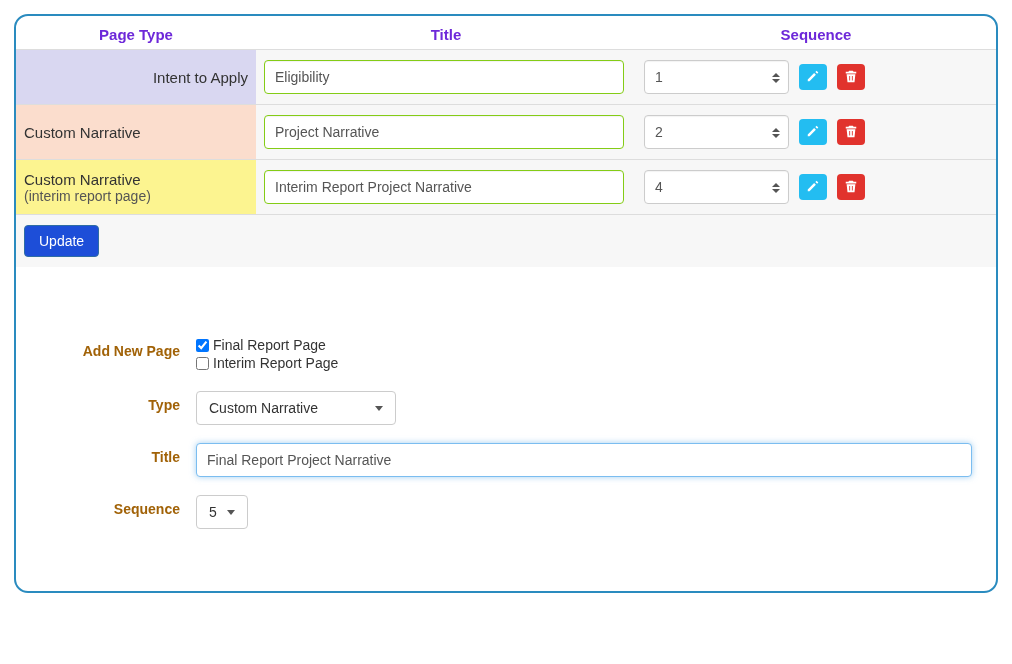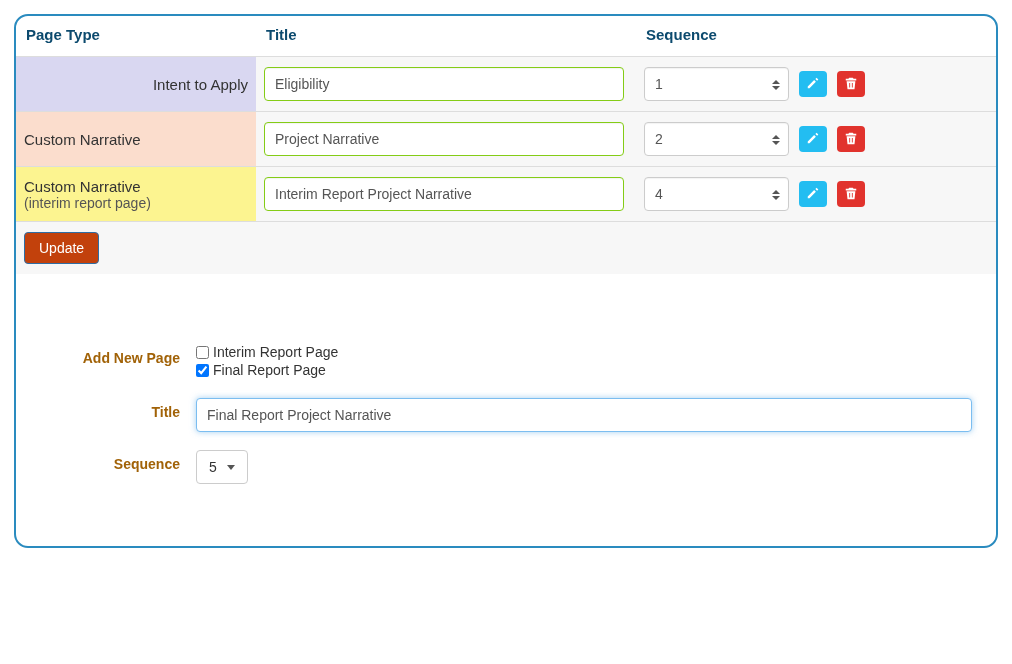--- a/index.html
+++ b/index.html
@@ -16,25 +16,25 @@
     border: 2px solid #2a8bbf;
     border-radius: 14px;
     padding: 0;
     overflow: hidden;
   }
   table.main {
     width: 100%;
     border-collapse: collapse;
   }
   table.main thead th {
-    text-align: left;
+    text-align: center;
     font-weight: 700;
     font-size: 15px;
-    padding: 10px 10px 13px 10px;
-    color: #0c4a6e;
+    padding: 10px 10px 6px 10px;
+    color: #6d28d9;
     border-bottom: 1px solid #ddd;
   }
   table.main th.col-type { width: 240px; padding-left: 10px; }
   table.main th.col-title { width: 380px; }
   table.main th.col-seq { width: auto; }
 
   table.main tbody tr { border-top: 1px solid #ddd; }
   table.main tbody td {
     padding: 10px 8px;
     background: #f7f7f7;
@@ -118,21 +118,21 @@
   .icon-edit { background: #23bdf1; }
   .icon-del  { background: #e1332d; }
   .icon-btn svg { width: 14px; height: 14px; fill: #fff; }
 
   .actions-row td {
     background: #f0f0f0;
     padding: 14px 10px;
   }
   .btn-primary {
     display: inline-block;
-    background: #c2410c;
+    background: #1d4ed8;
     color: #fff;
     border: 1px solid #2e6da4;
     border-radius: 4px;
     padding: 7px 14px;
     font-size: 14px;
     cursor: pointer;
   }
   .btn-primary.small { padding: 7px 14px; }
 
   .form-area {
@@ -265,30 +265,39 @@
       </tr>
     </tbody>
   </table>
 
   <div class="form-area" style="margin-top:50px;">
 
     <div class="form-row">
       <div class="form-label">Add New Page</div>
       <div class="form-control">
         <label class="check-line">
+          <input type="checkbox" id="cb-final" checked="" style="">
+          <span>Final Report Page</span>
+        </label>
+        <label class="check-line">
           <input type="checkbox" id="cb-interim" style="">
           <span>Interim Report Page</span>
         </label>
-        <label class="check-line">
-          <input type="checkbox" id="cb-final" checked="" style="">
-          <span>Final Report Page</span>
-        </label>
       </div>
     </div>
 
+    <div class="form-row">
+      <div class="form-label">Type</div>
+      <div class="form-control">
+        <div class="dropdown-btn wide">
+          <span>Custom Narrative</span>
+          <span class="caret"></span>
+        </div>
+      </div>
+    </div>
 
     <div class="form-row">
       <div class="form-label">Title</div>
       <div class="form-control">
         <input class="text-input wide focus" value="Final Report Project Narrative" style="">
       </div>
     </div>
 
     <div class="form-row">
       <div class="form-label">Sequence</div>

